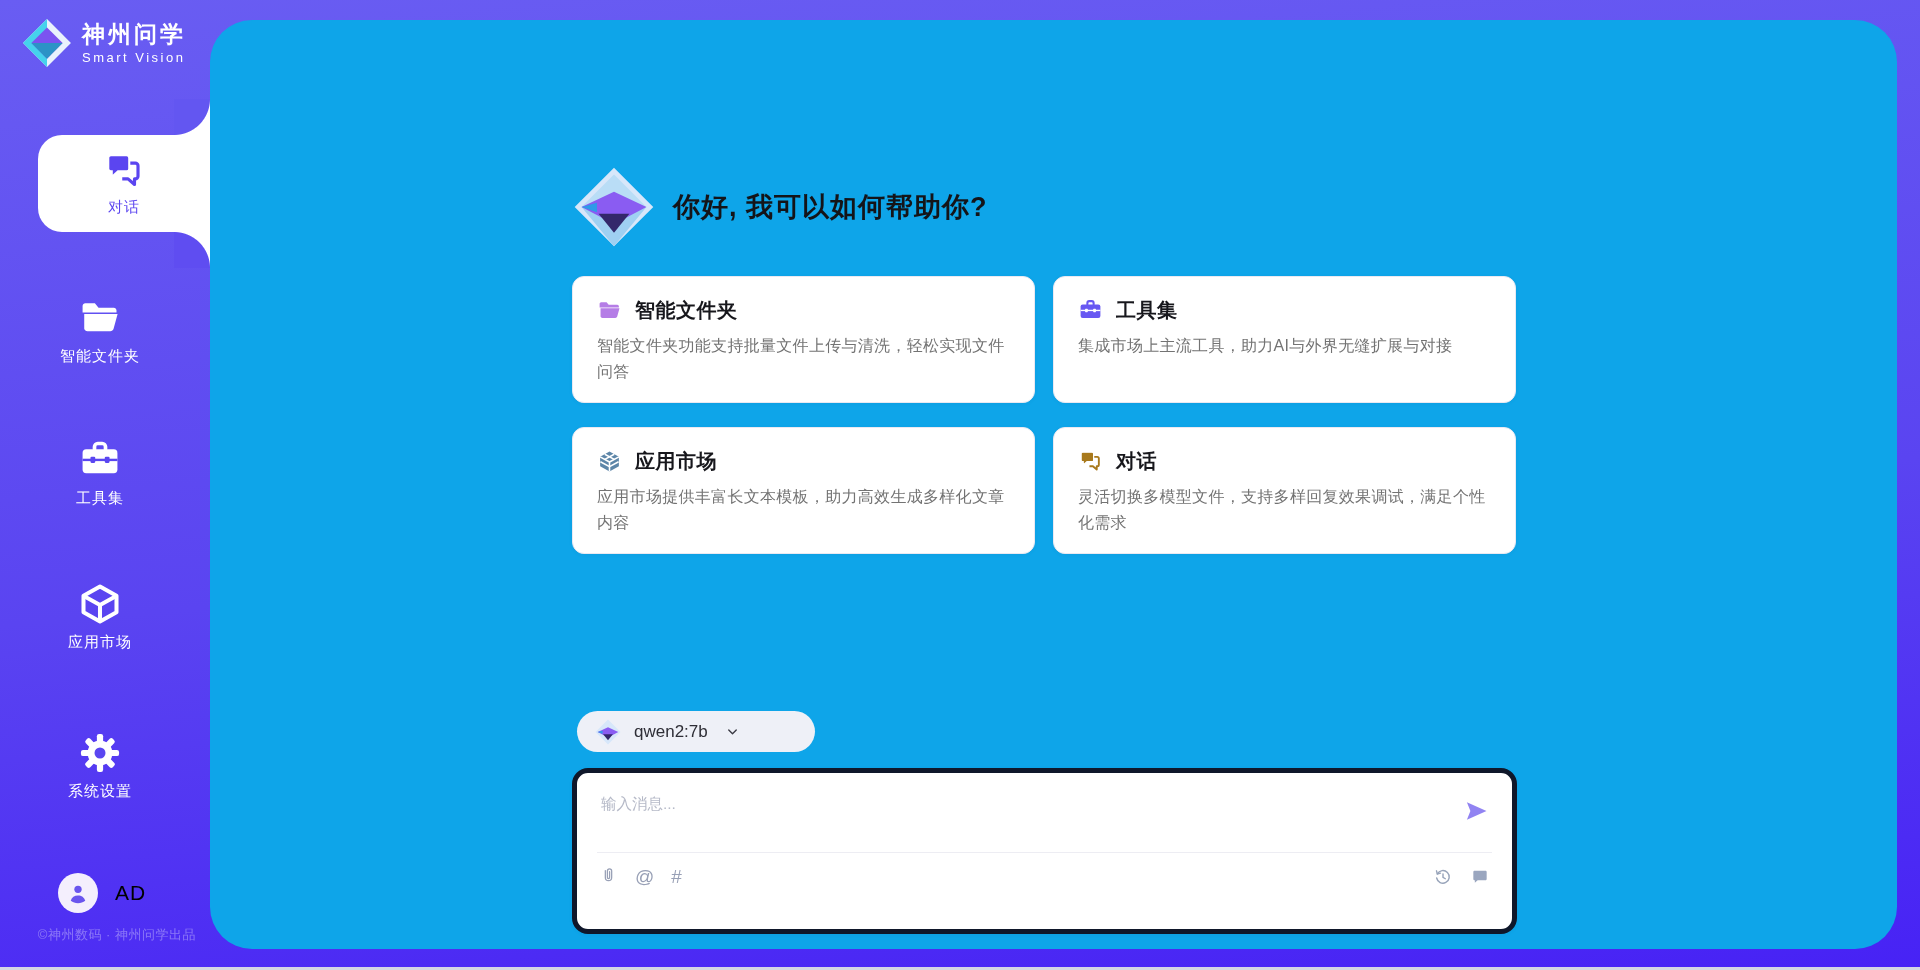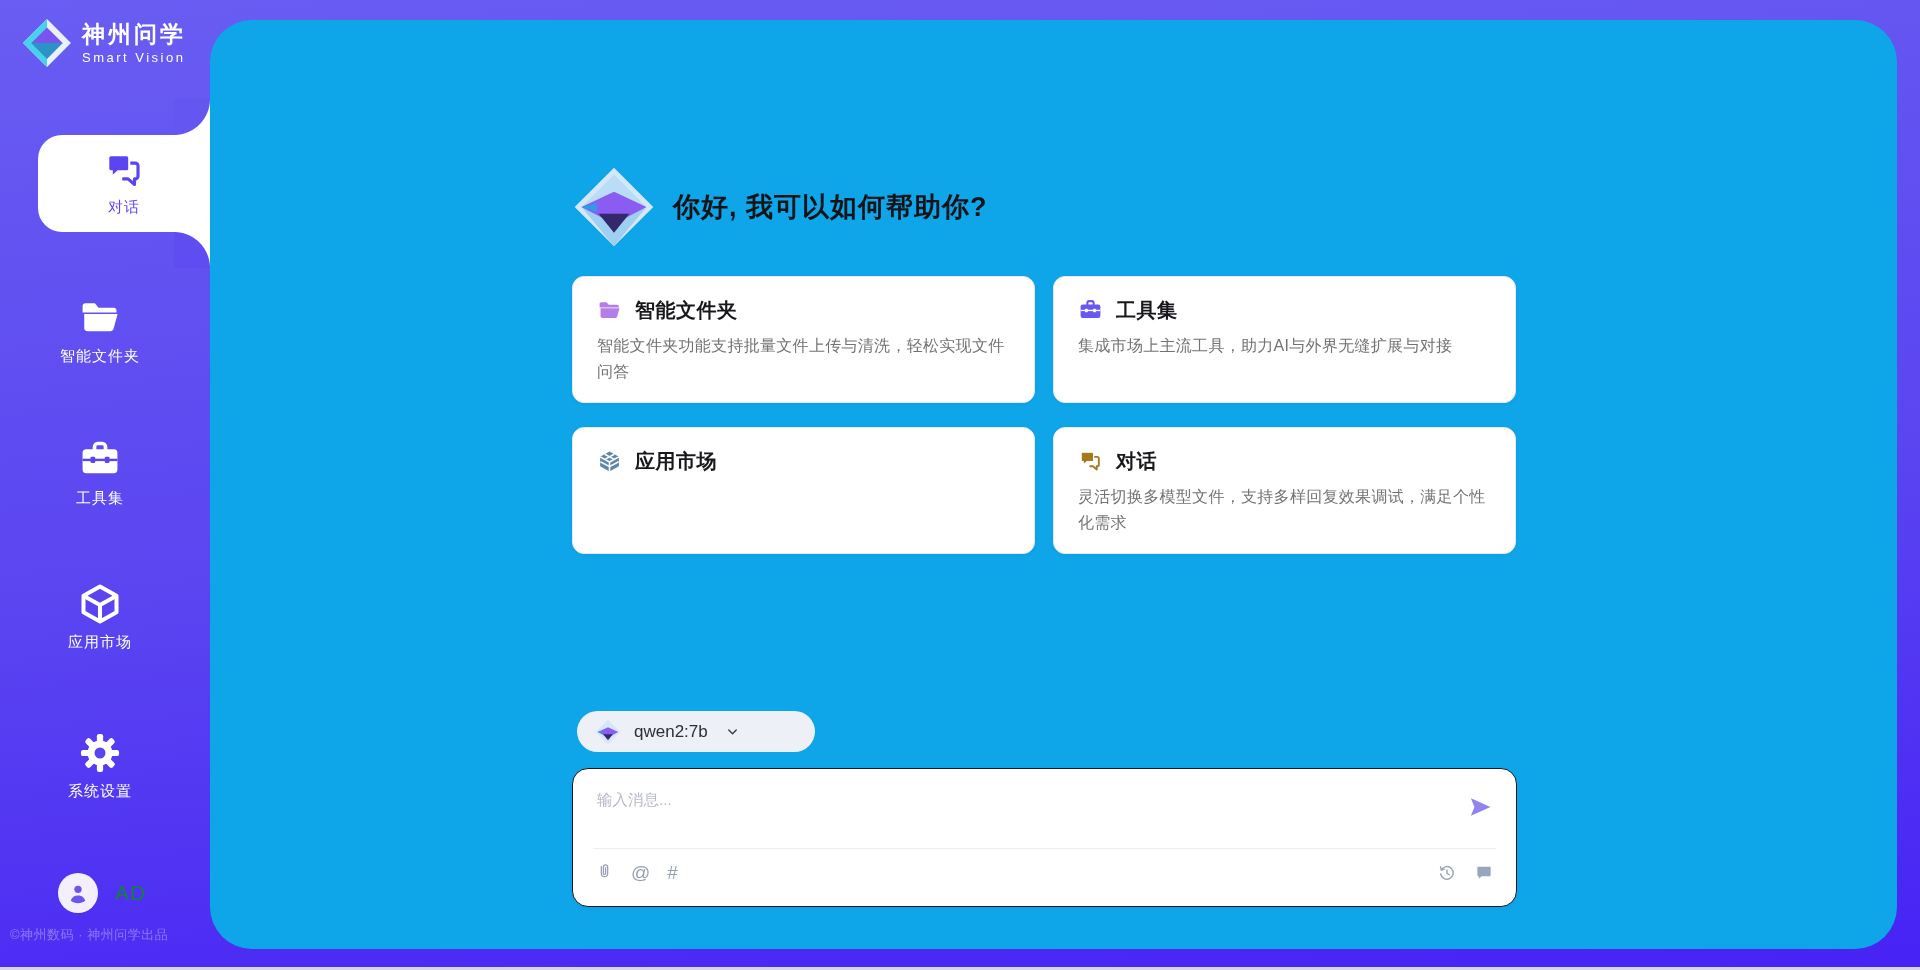--- a/index.html
+++ b/index.html
@@ -32,22 +32,22 @@
     content:"";position:absolute;right:0;top:-36px;width:36px;height:36px;
     background:radial-gradient(circle at 0 0,#6356f1 35.5px,#ffffff 36.5px);
   }
   .nav-tab::after{
     content:"";position:absolute;right:0;bottom:-36px;width:36px;height:36px;
     background:radial-gradient(circle at 0 100%,#5f4df1 35.5px,#ffffff 36.5px);
   }
   .nav-tab .nav-label{margin-top:6px;font-size:15px;font-weight:500;letter-spacing:1px;}
   .avatar-row{position:absolute;left:58px;top:873px;display:flex;align-items:center;gap:17px;cursor:pointer;}
   .avatar-circle{width:40px;height:40px;border-radius:50%;background:#f4effd;display:flex;align-items:center;justify-content:center;}
-  .avatar-name{color:#15803d;font-size:21px;font-weight:500;letter-spacing:1px;}
-  .side-footer{position:absolute;left:10px;top:926px;width:186px;text-align:left;
+  .avatar-name{color:#000000;font-size:21px;font-weight:500;letter-spacing:1px;}
+  .side-footer{position:absolute;left:10px;top:926px;width:186px;text-align:right;
     color:rgba(255,255,255,0.34);font-size:13px;letter-spacing:0.5px;}
   
   .greeting{position:absolute;left:571px;top:164px;display:flex;align-items:center;gap:18px;}
   .greeting h1{margin:0;font-size:27px;font-weight:700;color:#141418;letter-spacing:1px;}
   
   .cards{position:absolute;left:572px;top:276px;width:944px;display:grid;
     grid-template-columns:463px 463px;column-gap:18px;row-gap:24px;}
   .card{
     box-sizing:border-box;background:#fff;border:1px solid #e9e9f2;border-radius:12px;
     padding:20px 24px 18px 24px;box-shadow:0 1px 4px rgba(30,30,80,0.04);cursor:pointer;
@@ -58,22 +58,22 @@
   
   .model-pill{
     position:absolute;left:577px;top:711px;height:41px;width:238px;box-sizing:border-box;
     background:#eef0f7;border-radius:21px;display:flex;align-items:center;gap:13px;
     padding:8px 18px;cursor:pointer;
   }
   .model-name{font-size:17px;color:#2e2e36;}
   .model-chevron{margin-left:4px;display:flex;}
   
   .composer{
-    position:absolute;left:572px;top:768px;width:945px;height:139px;box-sizing:border-box;
-    background:#fff;border:1px solid #0f172a;border-radius:16px;
+    position:absolute;left:572px;top:768px;width:945px;height:166px;box-sizing:border-box;
+    background:#fff;border:5px solid #0f172a;border-radius:16px;
     box-shadow:0 1px 4px rgba(30,30,80,0.04);
   }
   .composer-input{
     position:absolute;left:22px;top:16px;width:840px;height:28px;border:none;outline:none;
     font-size:15.5px;color:#33333a;font-family:"Liberation Sans","DejaVu Sans",sans-serif;
     background:transparent;
   }
   .composer-input::placeholder{color:#b6bac8;}
   .send-btn{position:absolute;right:22px;top:24px;width:28px;height:28px;border:none;background:none;padding:0;cursor:pointer;display:flex;}
   .composer-divider{position:absolute;left:20px;right:20px;top:79px;height:1px;background:#ededf3;}
@@ -229,20 +229,21 @@
           <path d="M12 2.5 21 7.5v9l-9 5-9-5v-9z" fill="#5d86a8"></path>
           <g stroke="#ffffff" stroke-width="1.5" fill="none">
             <path d="M3 7.5 12 12.5l9-5M12 12.5v9"></path>
             <path d="M7.5 5l9 5M16.5 5l-9 5"></path>
             <path d="M3.3 12.2l8.7 4.8 8.7-4.8"></path>
           </g>
         </svg>
       </span>
       <span class="card-title">应用市场</span>
     </div>
+    <div class="card-desc">应用市场提供丰富长文本模板，助力高效生成多样化文章内容</div>
   </div>
 
   <div class="card">
     <div class="card-head">
       <span style="display:flex;">
         <svg width="25" height="25" viewBox="0 0 24 24">
           <path d="M9.5 7.5h9c.8 0 1.5.7 1.5 1.5v6c0 .8-.7 1.5-1.5 1.5H18v3.2l-3.7-3.2H11" fill="none" stroke="#a8791c" stroke-width="1.8" stroke-linejoin="round"></path>
           <path d="M3 4.5C3 3.7 3.7 3 4.5 3h9c.8 0 1.5.7 1.5 1.5v6.2c0 .8-.7 1.5-1.5 1.5H8.6L5 15.4v-3.2h-.5c-.8 0-1.5-.7-1.5-1.5z" fill="#a8791c" stroke="#ffffff" stroke-width="1.2"></path>
         </svg>
       </span>

